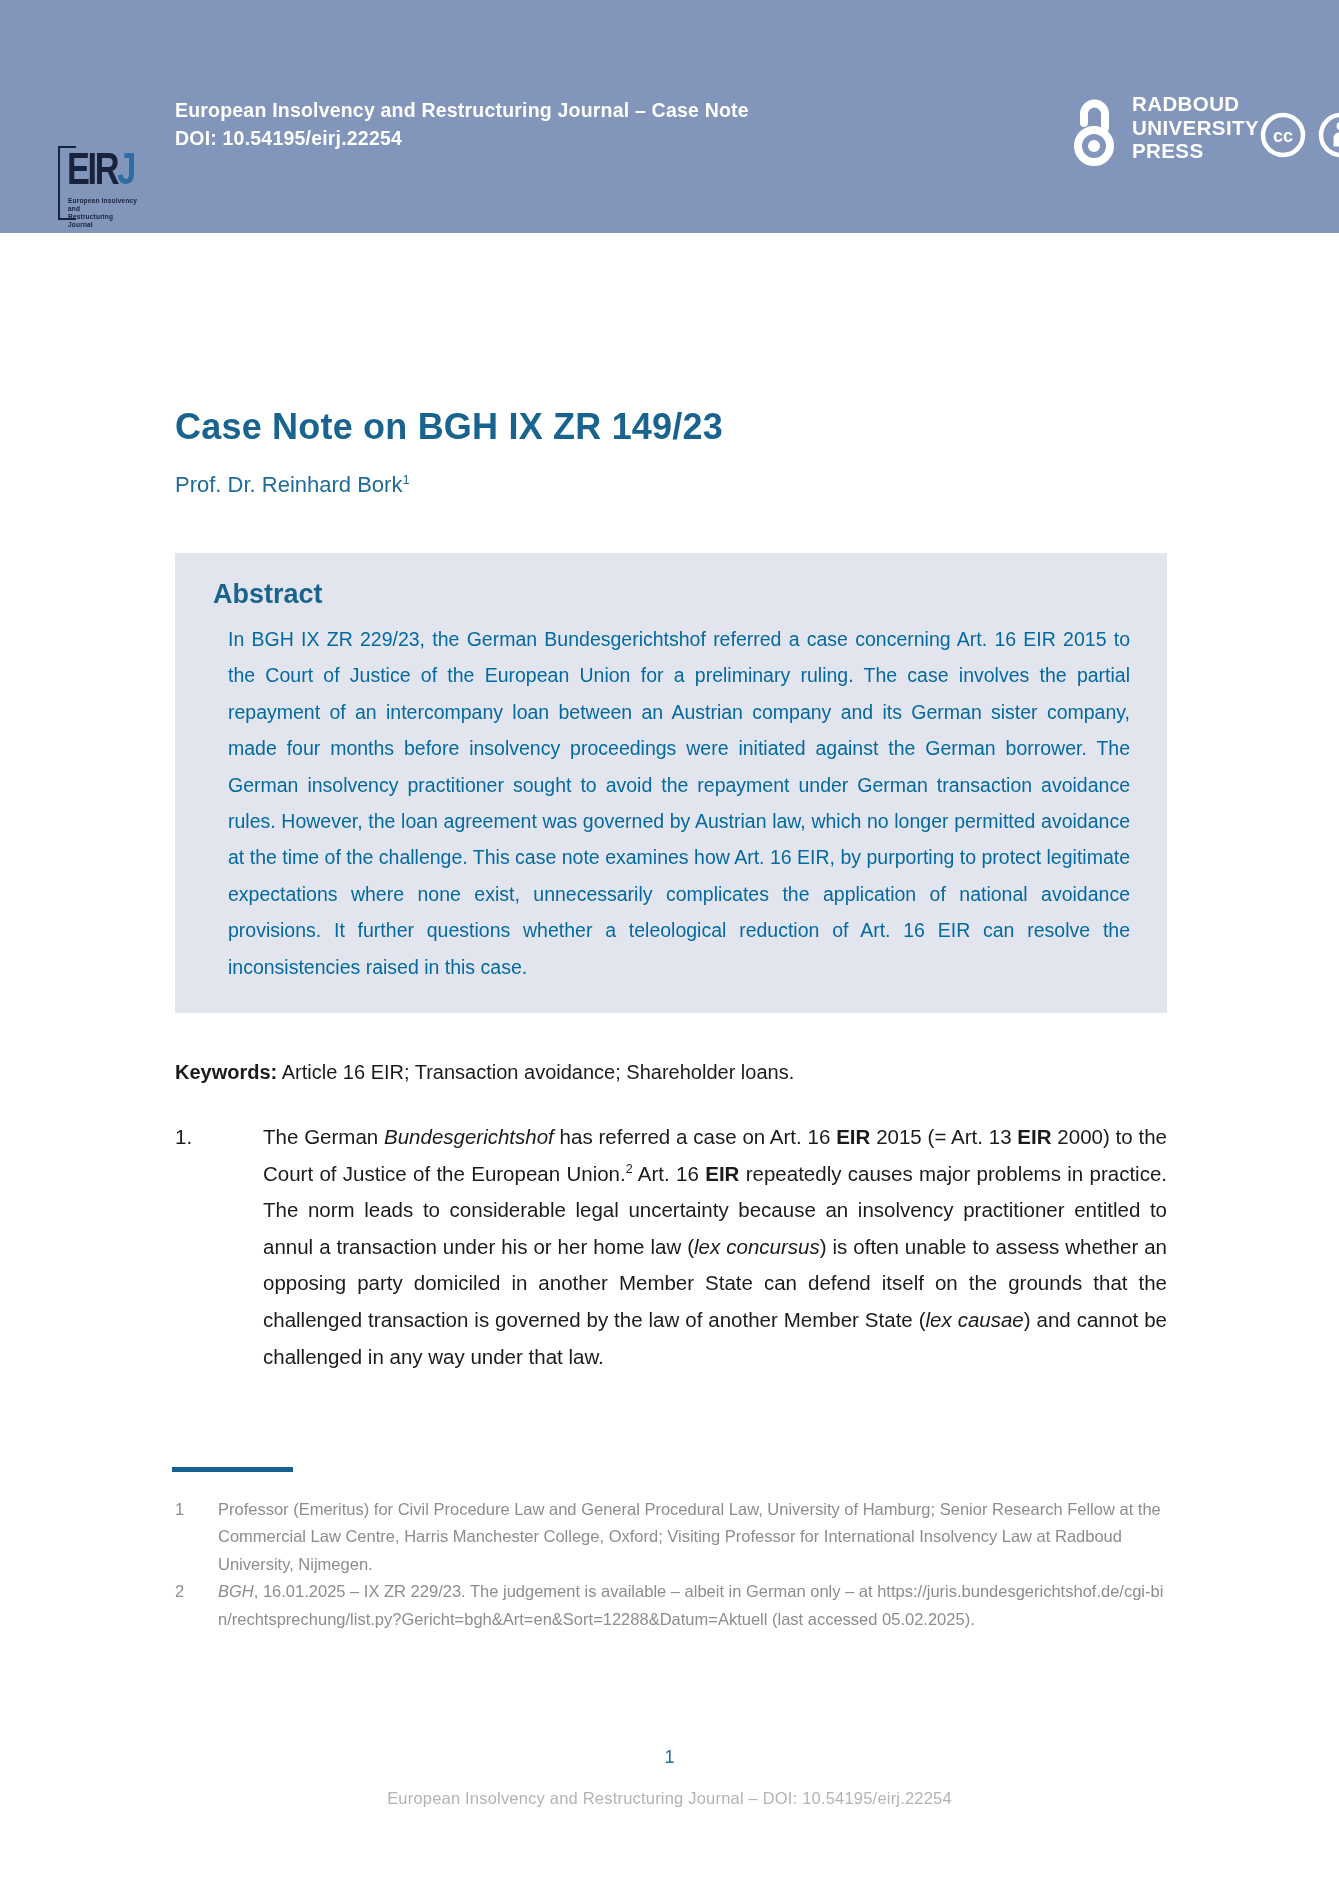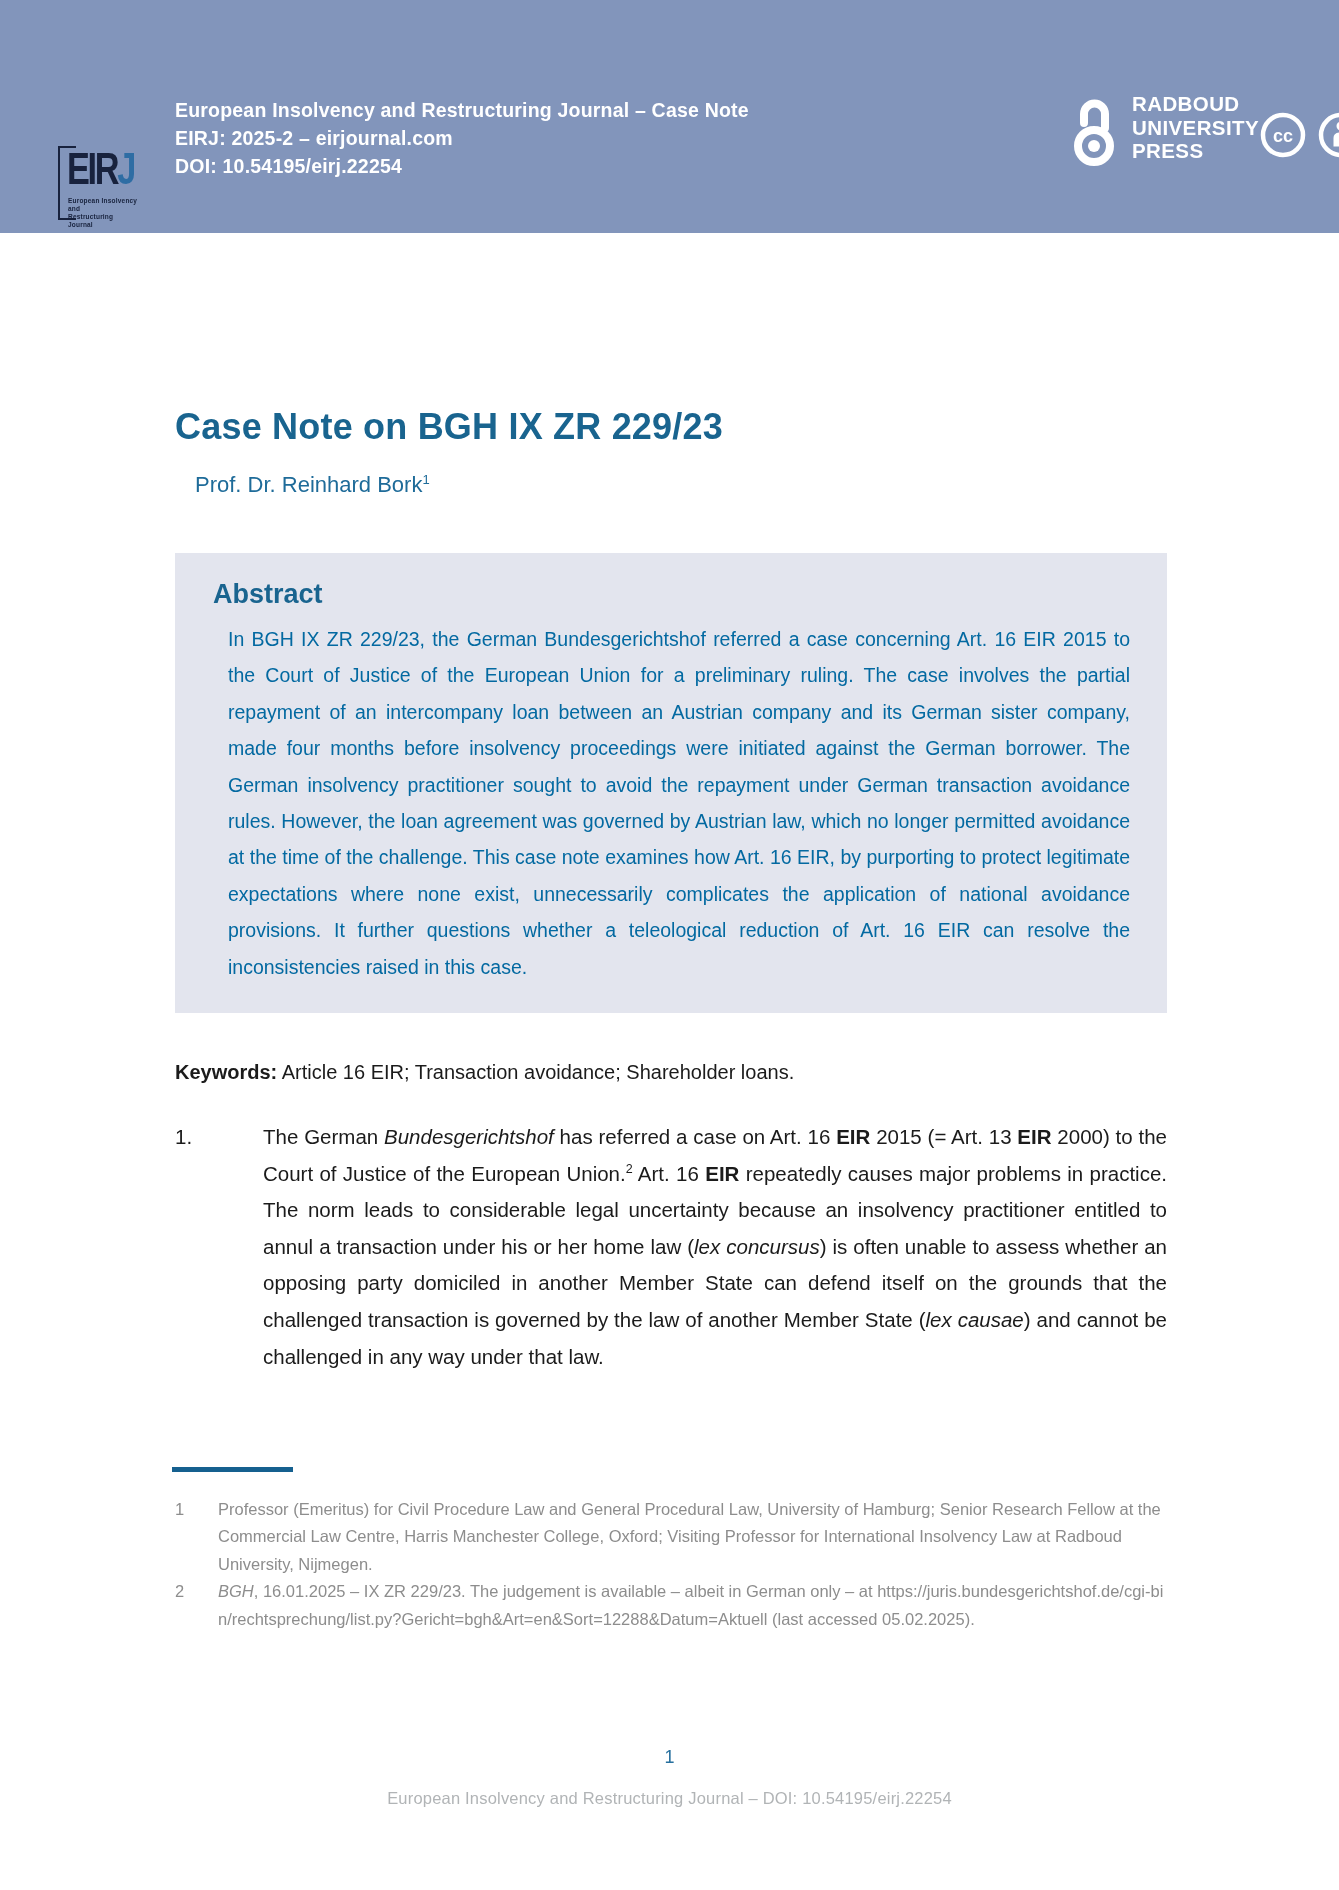--- a/index.html
+++ b/index.html
@@ -18,21 +18,21 @@
   .eirj-tagline{position:absolute;left:10px;top:51px;font-size:6.5px;line-height:8px;
     font-weight:700;color:#18223d;letter-spacing:0.2px;}
   .band-lines{position:absolute;left:175px;top:96px;color:#ffffff;
     font-size:19.5px;font-weight:600;line-height:28px;letter-spacing:0.2px;}
   .press{position:absolute;left:1072px;top:92px;display:flex;gap:16px;align-items:flex-start;}
   .press-right{display:flex;flex-direction:row;}
   .press-name{color:#ffffff;font-weight:800;font-size:20.5px;line-height:23.5px;letter-spacing:0.4px;}
   .cc-row{display:flex;gap:10px;margin-top:19px;align-items:center;}
   
   .title{position:absolute;left:175px;top:382px;font-size:36px;font-weight:700;color:#19648f;letter-spacing:0.2px;}
-  .author{position:absolute;left:175px;top:472px;font-size:22px;color:#1e6b99;margin-left:20px;}
+  .author{position:absolute;left:175px;top:472px;font-size:22px;color:#1e6b99;}
   .author sup{font-size:13px;vertical-align:super;}
   
   .abstract{position:absolute;left:175px;top:553px;width:992px;height:460px;
     background:#e3e5ee;box-sizing:border-box;padding:26px 37px 1px 38px;}
   .abstract-heading{font-size:27px;font-weight:600;color:#19648f;margin:0 0 11px 0;}
   .abstract-body{font-size:19.5px;line-height:36.4px;text-align:justify;color:#0369a1;margin-left:15px;}
   
   .keywords{position:absolute;left:175px;top:1061px;font-size:20px;color:#1b1b1b;}
   .keywords .kw-label{font-weight:700;margin-top:18px;}
   
@@ -65,21 +65,20 @@
     <div class="eirj-bracket"></div>
     <div class="eirj-letters"><span>EIR</span><span class="j">J</span></div>
     <div class="eirj-tagline">
       <div>European Insolvency and</div>
       <div>Restructuring Journal</div>
     </div>
   </div>
 
   <div class="band-lines">
     <div>European Insolvency and Restructuring Journal – Case Note</div>
-    <div>EIRJ: 2025-2 – eirjournal.com</div>
     <div>DOI: 10.54195/eirj.22254</div>
   </div>
 
   <div class="press">
     <span>
       <svg width="44" height="78" viewBox="0 0 44 78">
         <path d="M 12 31 v -9 a 10.5 10.5 0 0 1 21 0 v 14" fill="none" stroke="#ffffff" stroke-width="8" stroke-linecap="round"></path>
         <circle cx="22" cy="54" r="16" fill="none" stroke="#ffffff" stroke-width="8"></circle>
         <circle cx="22" cy="54" r="6" fill="#ffffff"></circle>
       </svg>
@@ -102,21 +101,21 @@
             <circle cx="24" cy="24" r="20" fill="none" stroke="#ffffff" stroke-width="4.5"></circle>
             <circle cx="24" cy="15" r="4.5" fill="#ffffff"></circle>
             <path d="M 16.5 35.5 v -8.5 q 0 -5.5 7.5 -5.5 q 7.5 0 7.5 5.5 v 8.5 z" fill="#ffffff"></path>
           </svg>
         </span>
       </div>
     </div>
   </div>
 </div>
 
-<h1 class="title">Case Note on BGH IX ZR 229/23</h1>
+<h1 class="title">Case Note on BGH IX ZR 149/23</h1>
 
 <div class="author"><span>Prof. Dr. Reinhard Bork</span><sup>1</sup></div>
 
 <div class="abstract">
   <div class="abstract-heading">Abstract</div>
   <div class="abstract-body">In BGH IX ZR 229/23, the German Bundesgerichtshof referred a case concerning Art. 16 EIR 2015 to the Court of Justice of the European Union for a preliminary ruling. The case involves the partial repayment of an intercompany loan between an Austrian company and its German sister company, made four months before insolvency proceedings were initiated against the German borrower. The German insolvency practitioner sought to avoid the repayment under German transaction avoidance rules. However, the loan agreement was governed by Austrian law, which no longer permitted avoidance at the time of the challenge. This case note examines how Art. 16 EIR, by purporting to protect legitimate expectations where none exist, unnecessarily complicates the application of national avoidance provisions. It further questions whether a teleological reduction of Art. 16 EIR can resolve the inconsistencies raised in this case.</div>
 </div>
 
 <div class="keywords"><span class="kw-label">Keywords:</span><span> Article 16 EIR; Transaction avoidance; Shareholder loans.</span></div>
 

